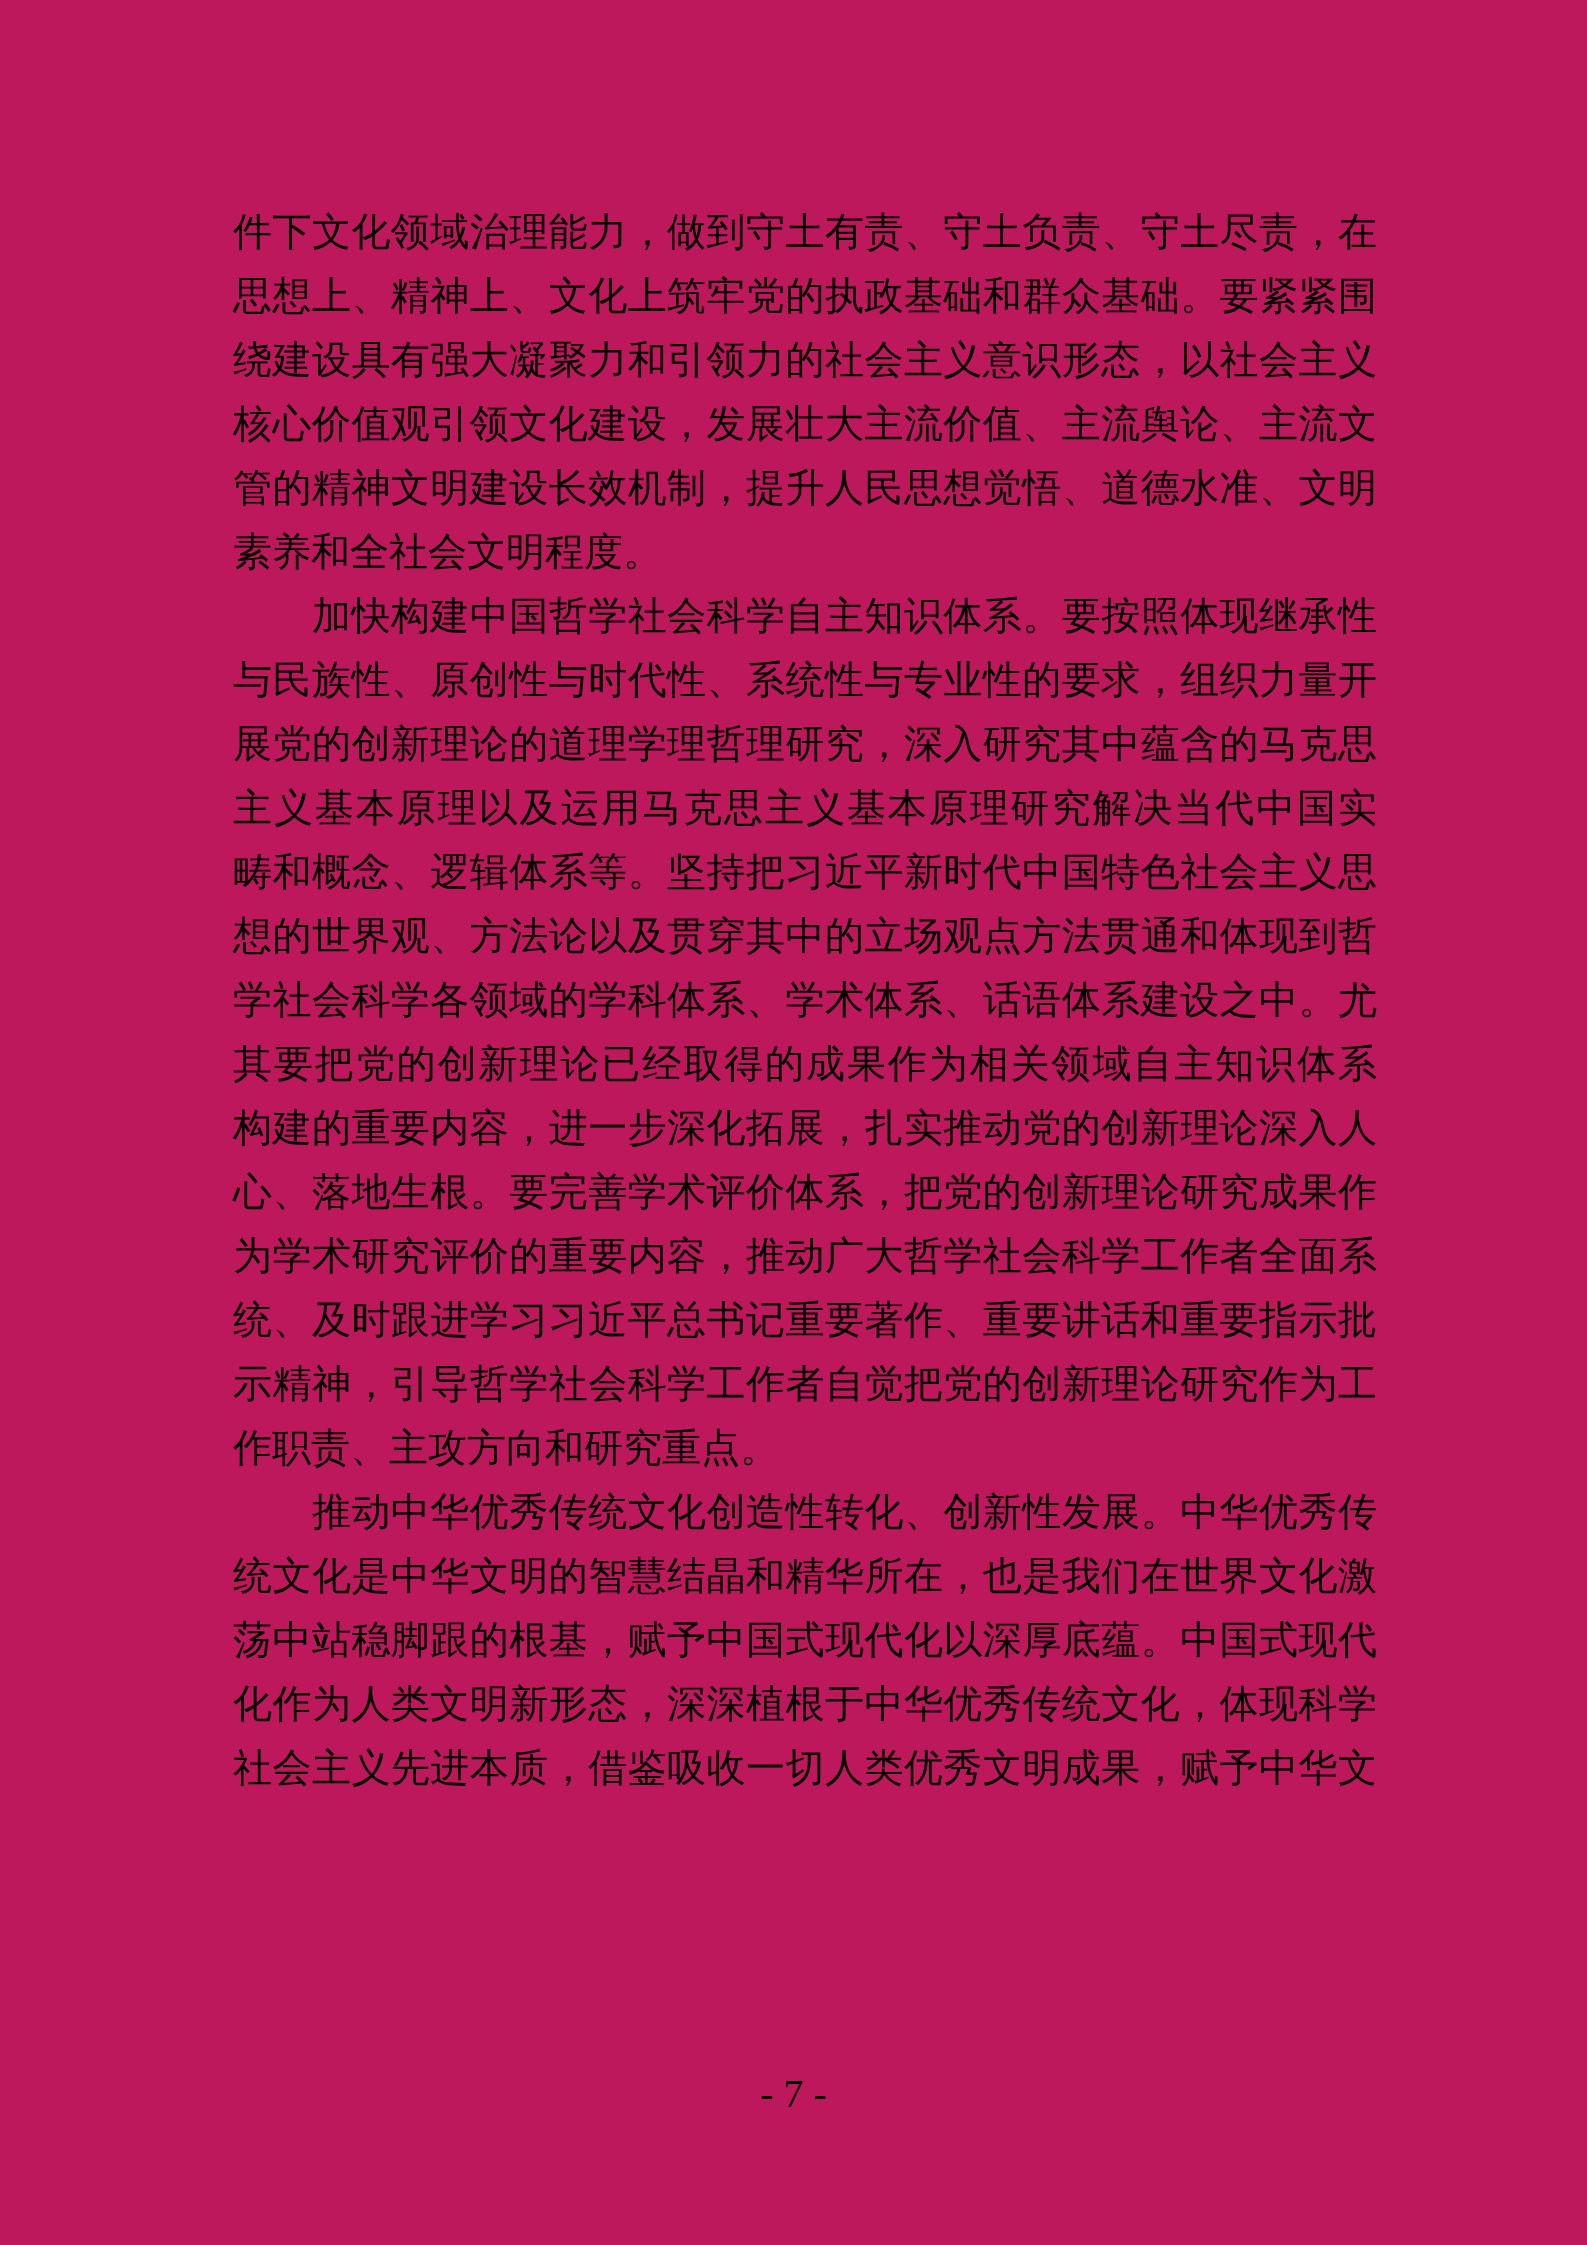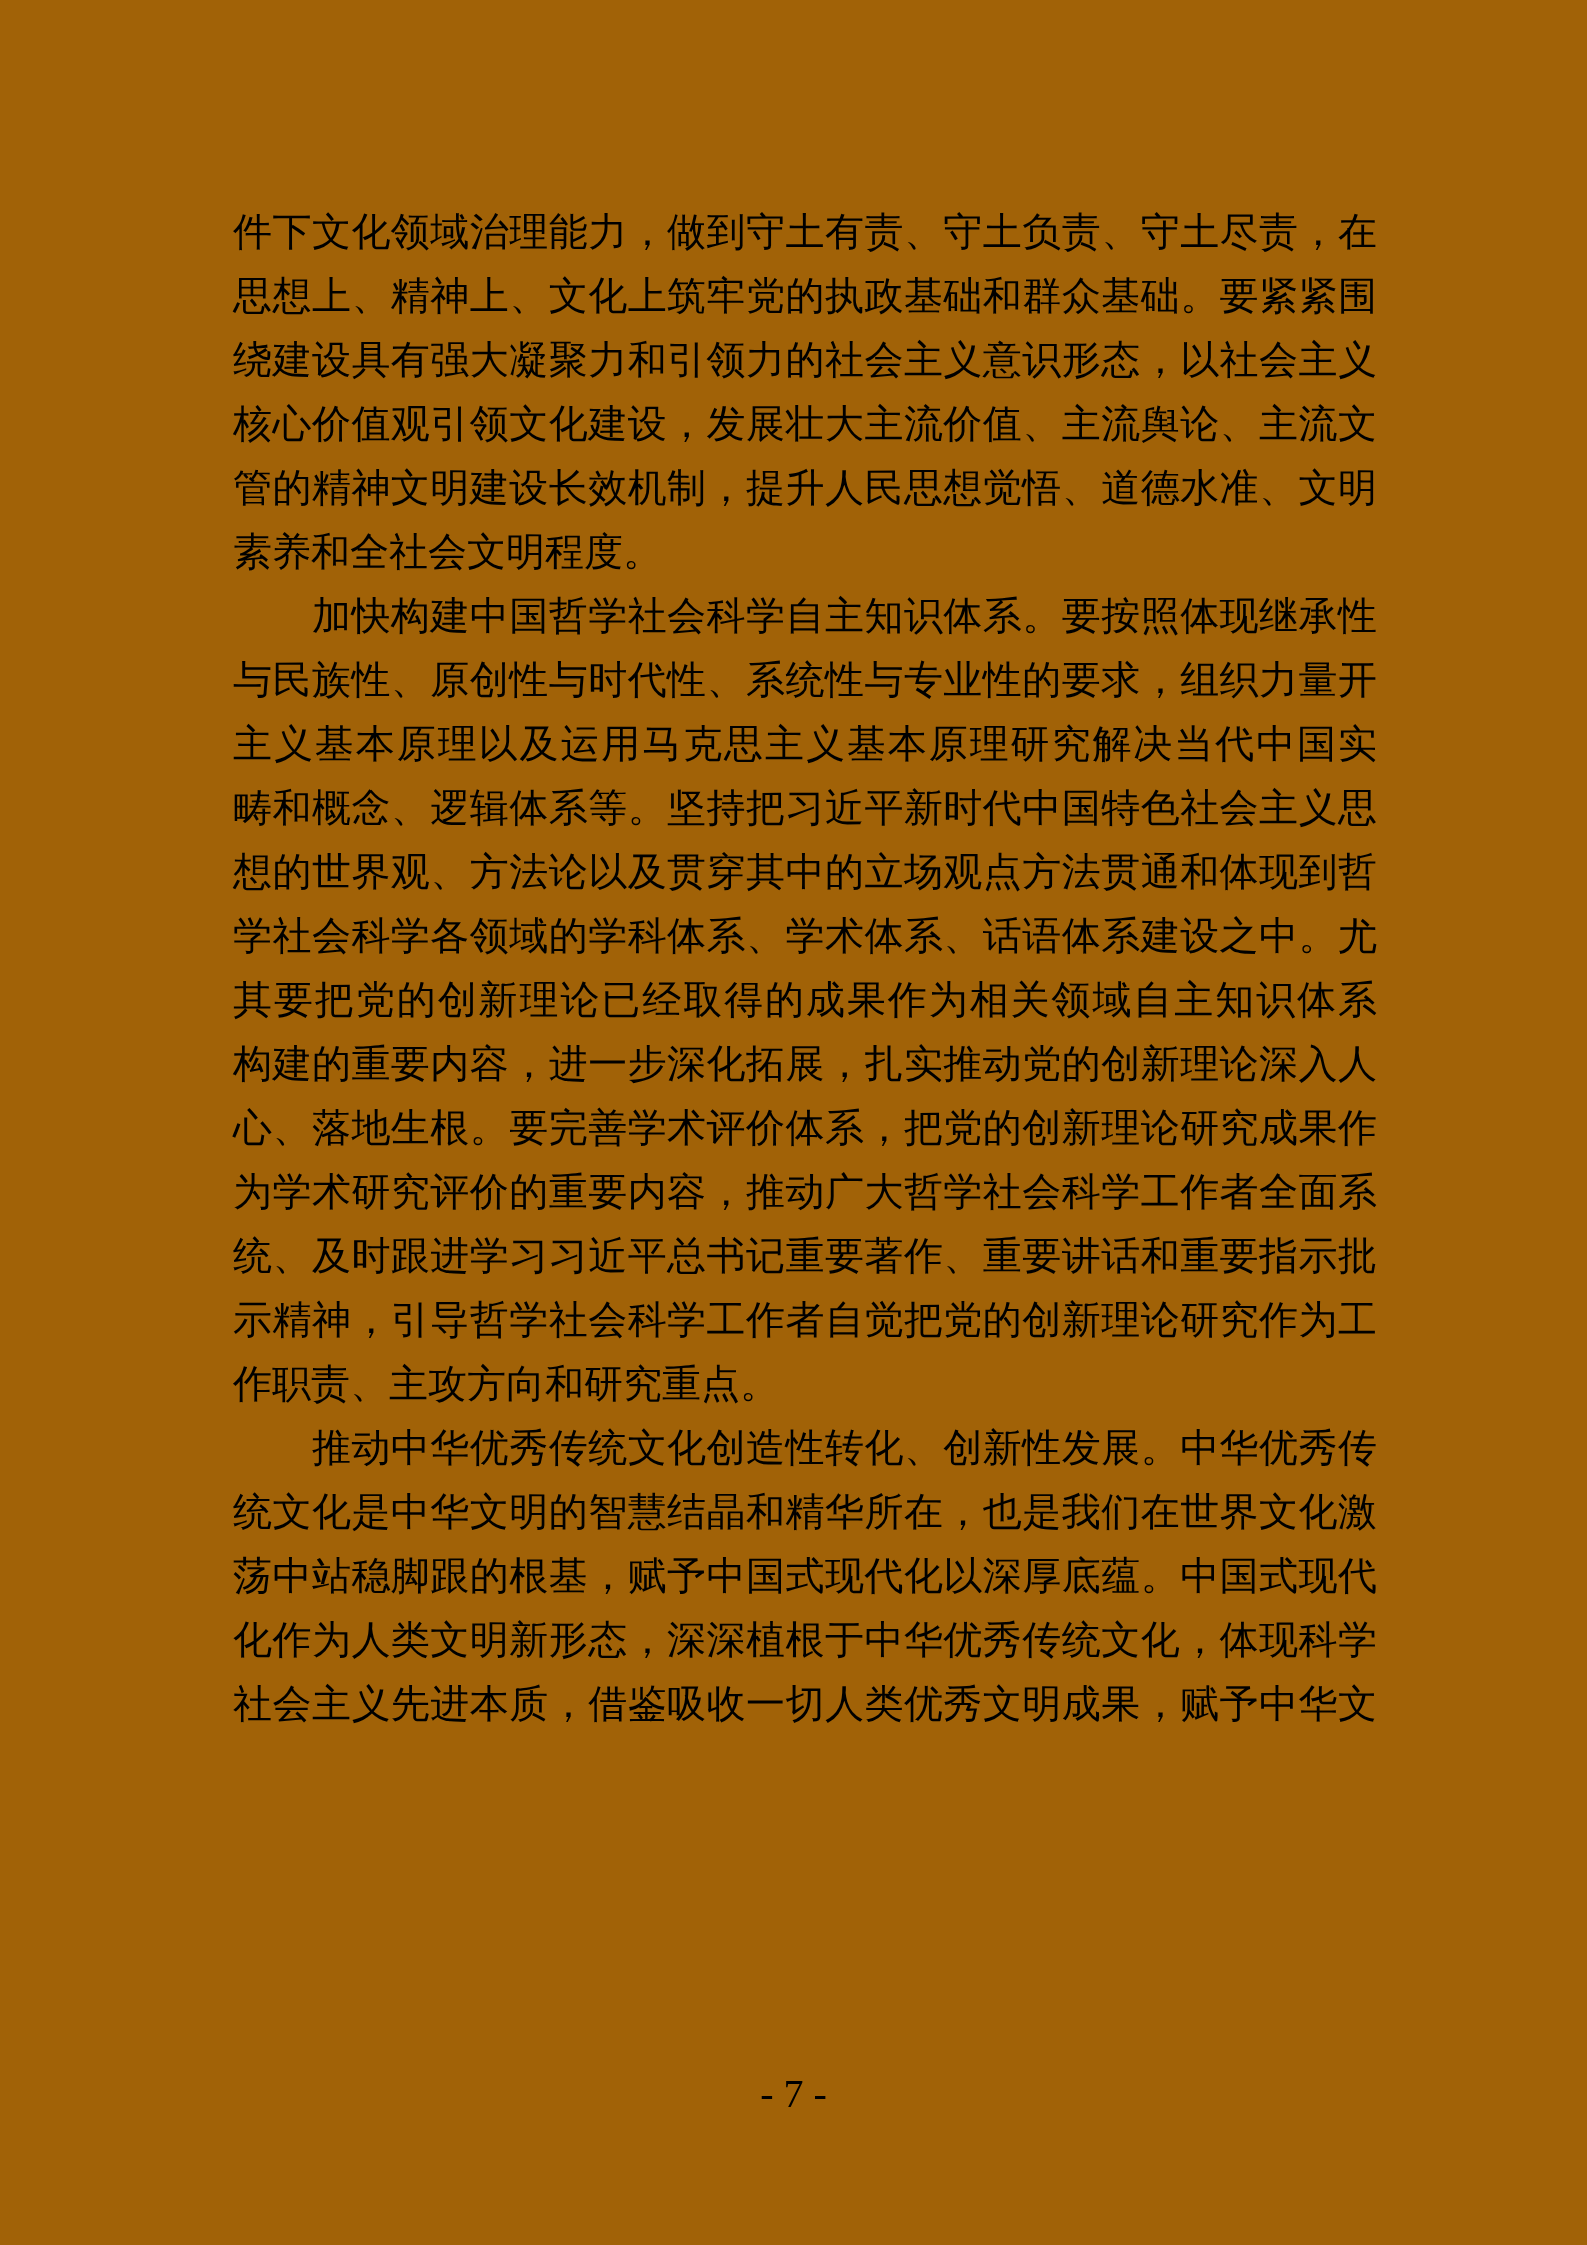--- a/index.html
+++ b/index.html
@@ -4,21 +4,21 @@
 <style>
   html, body {
     margin: 0;
     padding: 0;
     background: #ffffff;
   }
   .page {
     position: relative;
     width: 1587px;
     height: 2245px;
-    background: #a16207;
+    background: #be185d;
     overflow: hidden;
     font-family: "Liberation Serif", "DejaVu Serif", serif;
     color: #000000;
   }
   .body-text {
     position: absolute;
     left: 233px;
     top: 200px;
     width: 1144px;
   }
@@ -51,20 +51,21 @@
 <div class="page">
   <div class="body-text" id="body-lines">
       <div class="line fill">件下文化领域治理能力，做到守土有责、守土负责、守土尽责，在</div>
       <div class="line fill">思想上、精神上、文化上筑牢党的执政基础和群众基础。要紧紧围</div>
       <div class="line fill">绕建设具有强大凝聚力和引领力的社会主义意识形态，以社会主义</div>
       <div class="line fill">核心价值观引领文化建设，发展壮大主流价值、主流舆论、主流文</div>
       <div class="line fill">管的精神文明建设长效机制，提升人民思想觉悟、道德水准、文明</div>
       <div class="line">素养和全社会文明程度。</div>
       <div class="line fill">　　加快构建中国哲学社会科学自主知识体系。要按照体现继承性</div>
       <div class="line fill">与民族性、原创性与时代性、系统性与专业性的要求，组织力量开</div>
+      <div class="line fill">展党的创新理论的道理学理哲理研究，深入研究其中蕴含的马克思</div>
       <div class="line fill">主义基本原理以及运用马克思主义基本原理研究解决当代中国实</div>
       <div class="line fill">畴和概念、逻辑体系等。坚持把习近平新时代中国特色社会主义思</div>
       <div class="line fill">想的世界观、方法论以及贯穿其中的立场观点方法贯通和体现到哲</div>
       <div class="line fill">学社会科学各领域的学科体系、学术体系、话语体系建设之中。尤</div>
       <div class="line fill">其要把党的创新理论已经取得的成果作为相关领域自主知识体系</div>
       <div class="line fill">构建的重要内容，进一步深化拓展，扎实推动党的创新理论深入人</div>
       <div class="line fill">心、落地生根。要完善学术评价体系，把党的创新理论研究成果作</div>
       <div class="line fill">为学术研究评价的重要内容，推动广大哲学社会科学工作者全面系</div>
       <div class="line fill">统、及时跟进学习习近平总书记重要著作、重要讲话和重要指示批</div>
       <div class="line fill">示精神，引导哲学社会科学工作者自觉把党的创新理论研究作为工</div>

